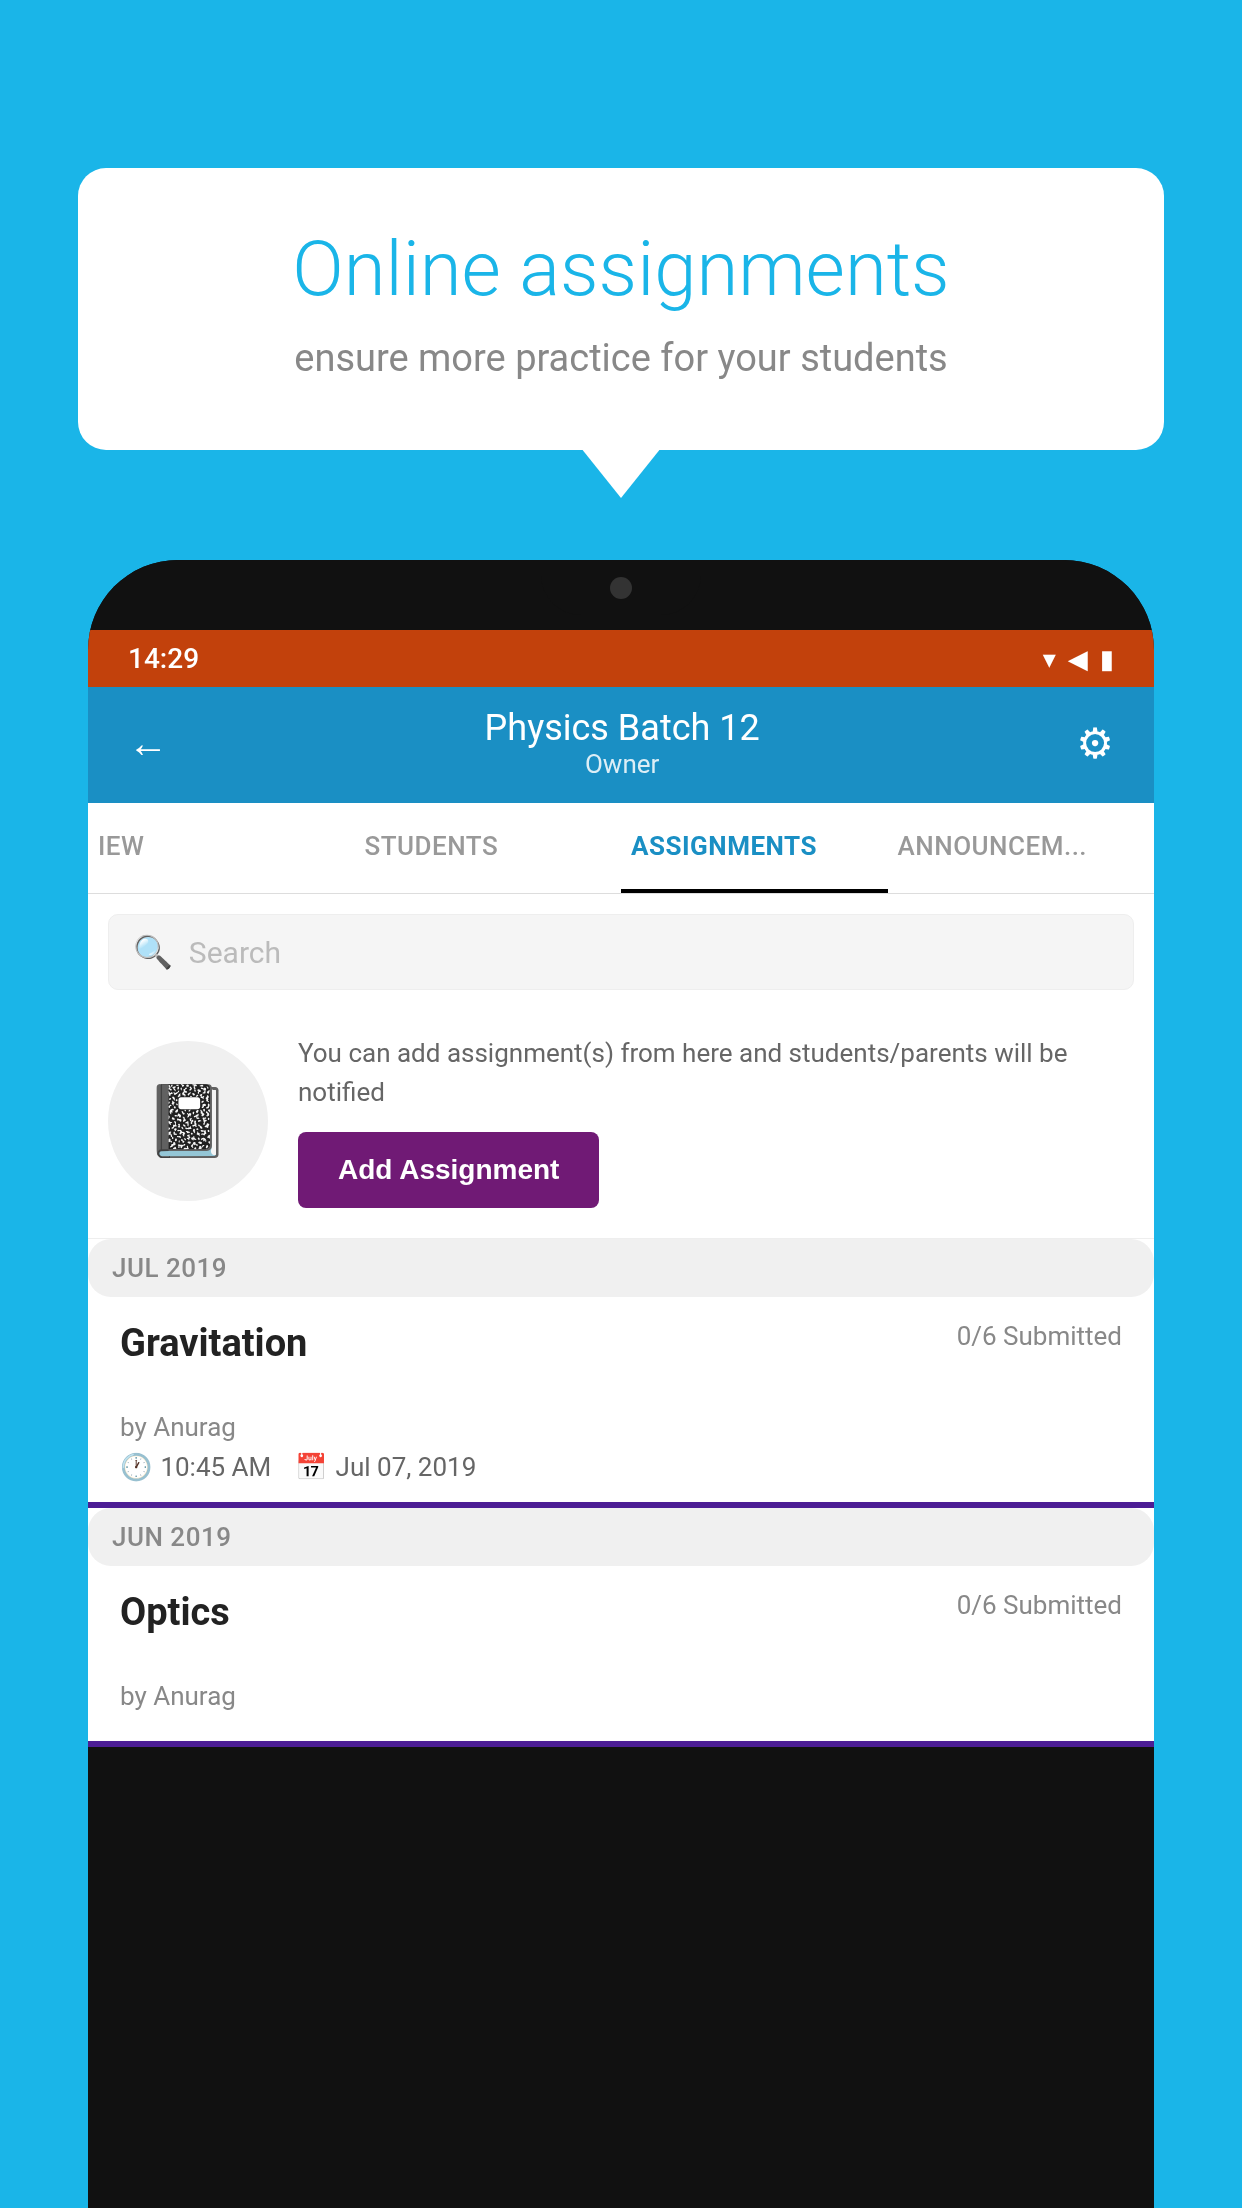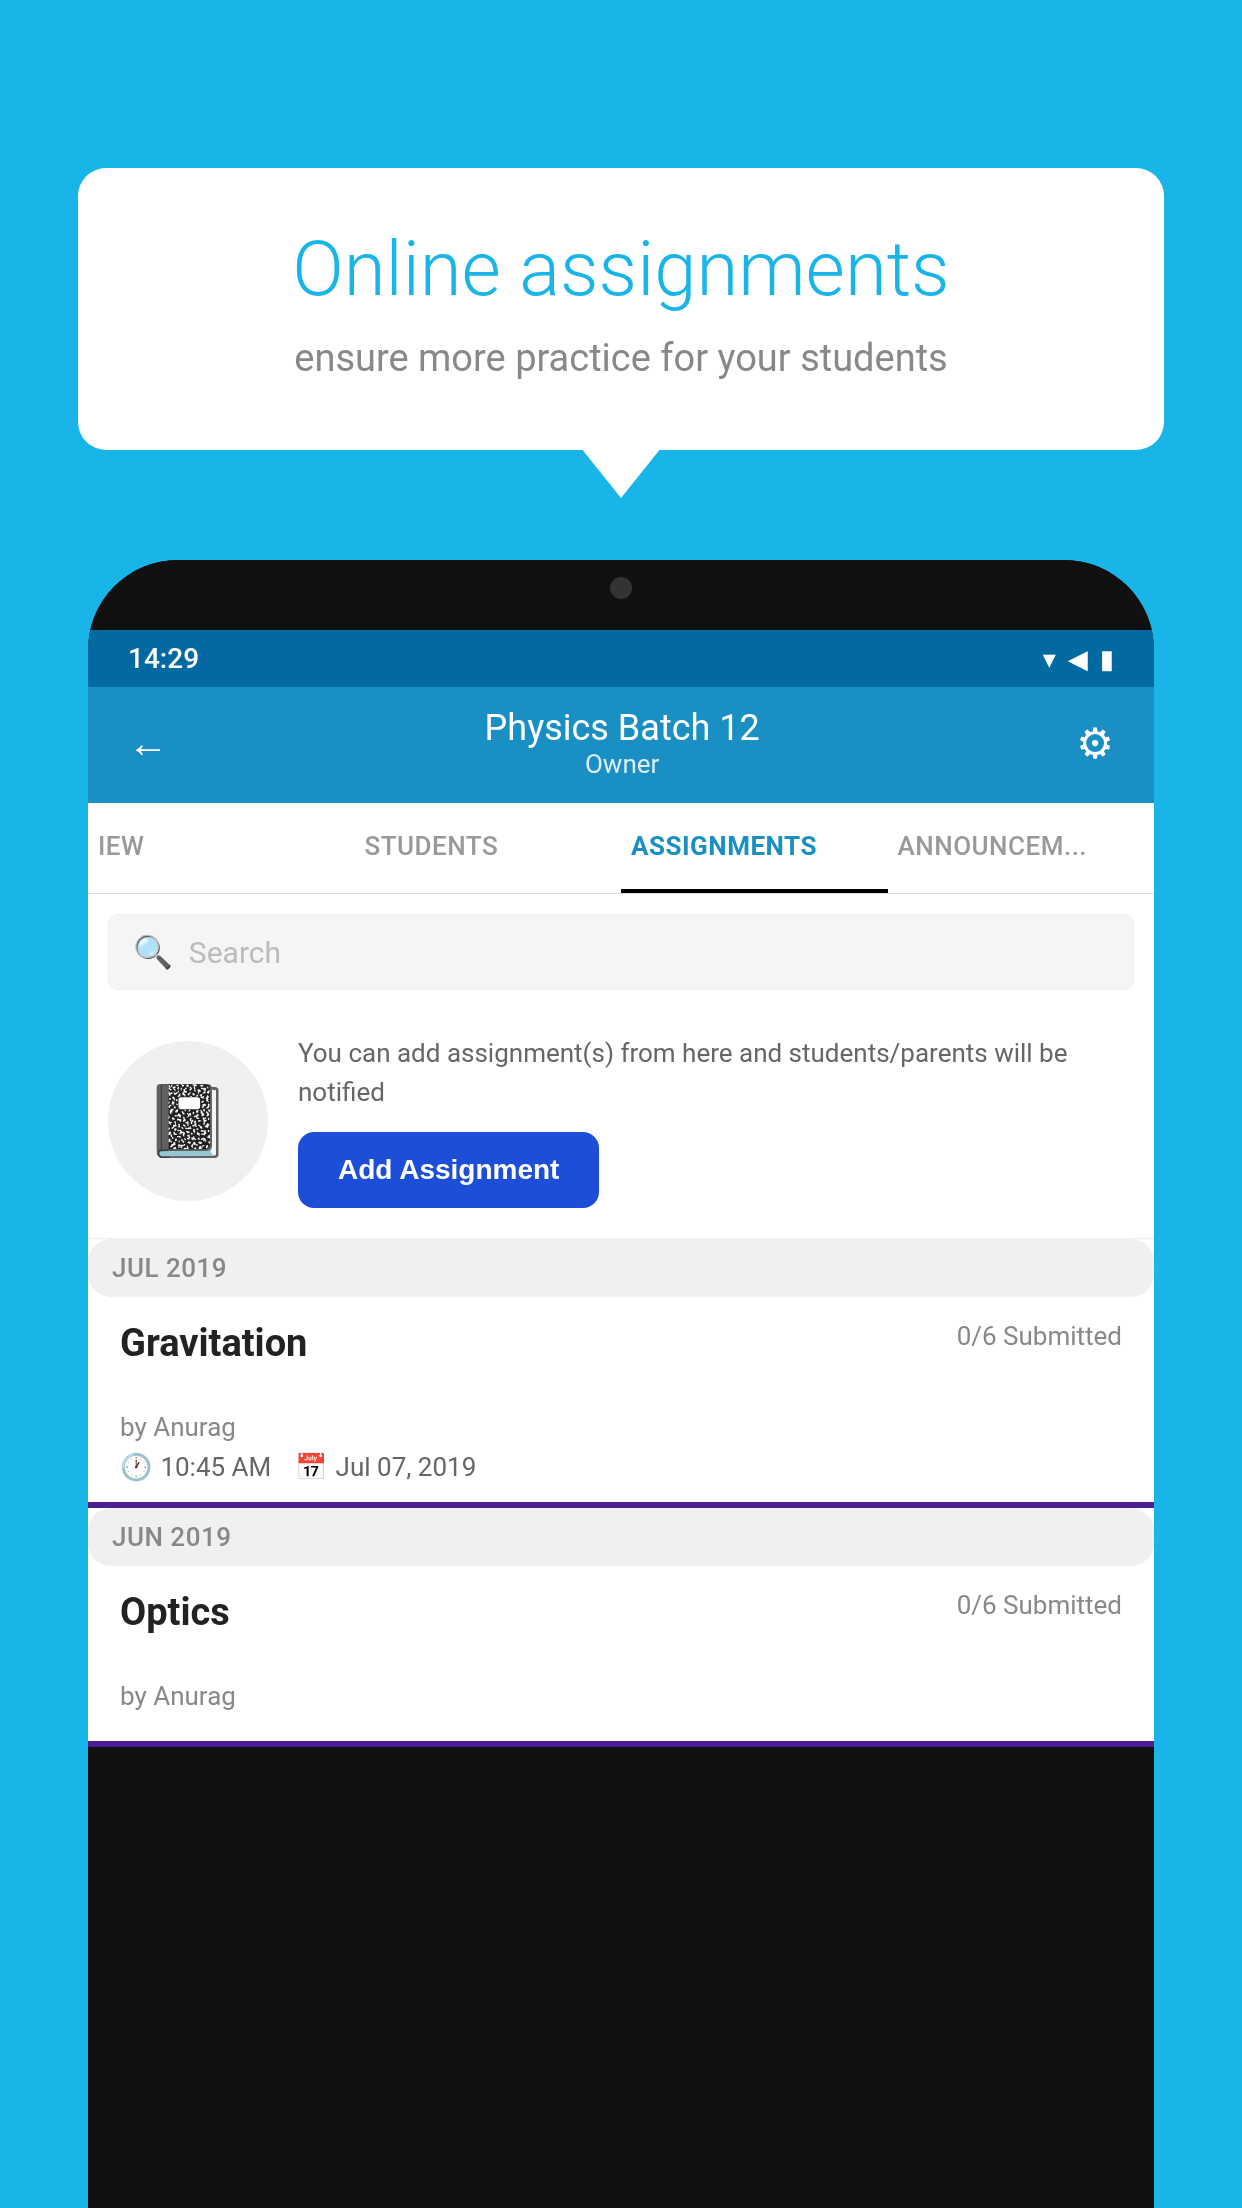--- a/index.html
+++ b/index.html
@@ -97,21 +97,21 @@
     }
 
     .phone-camera {
       width: 22px;
       height: 22px;
       background: #333;
       border-radius: 50%;
     }
 
     .status-bar {
-      background: #0369a1;
+      background: #c2410c;
       padding: 12px 40px;
       display: flex;
       align-items: center;
       justify-content: space-between;
     }
 
     .status-time {
       color: white;
       font-size: 28px;
       font-weight: 500;
@@ -247,24 +247,24 @@
     }
 
     .add-assignment-text {
       font-size: 26px;
       color: #666;
       line-height: 1.5;
       margin-bottom: 20px;
     }
 
     .add-assignment-btn {
-      background: #1d4ed8;
+      background: #701a75;
       color: white;
       border: none;
-      border-radius: 16px;
+      border-radius: 8px;
       padding: 22px 40px;
       font-size: 28px;
       font-weight: 600;
       cursor: pointer;
     }
 
     
     .section-header {
       background: #f0f0f0;
       padding: 14px 24px;

